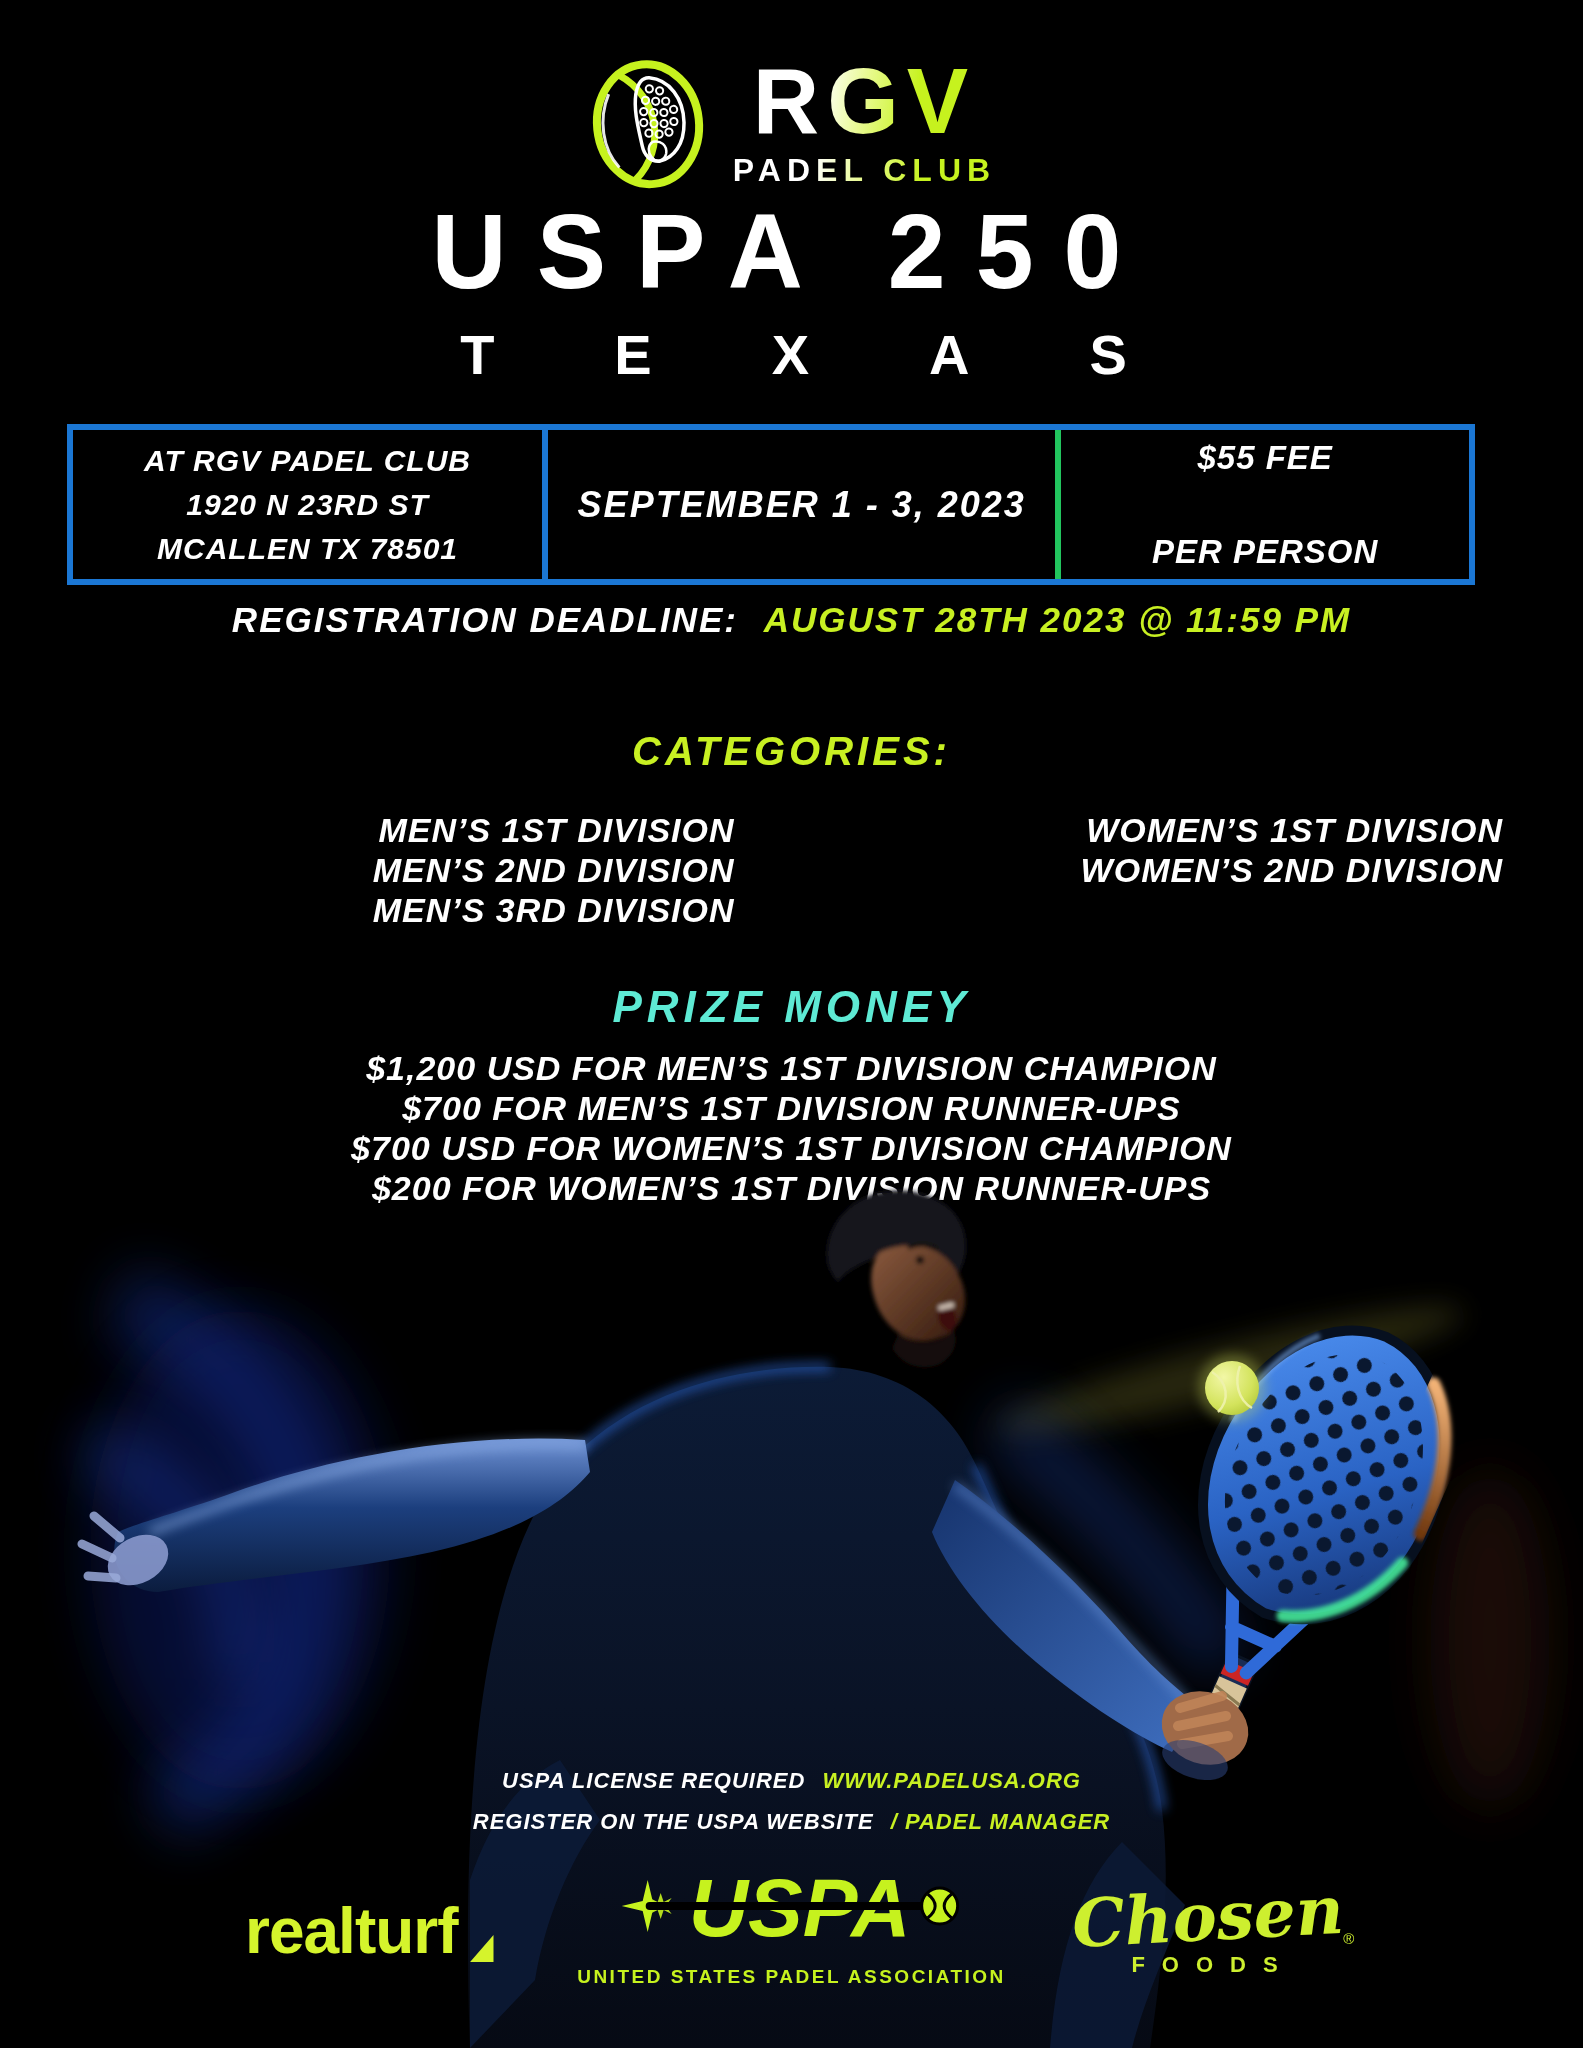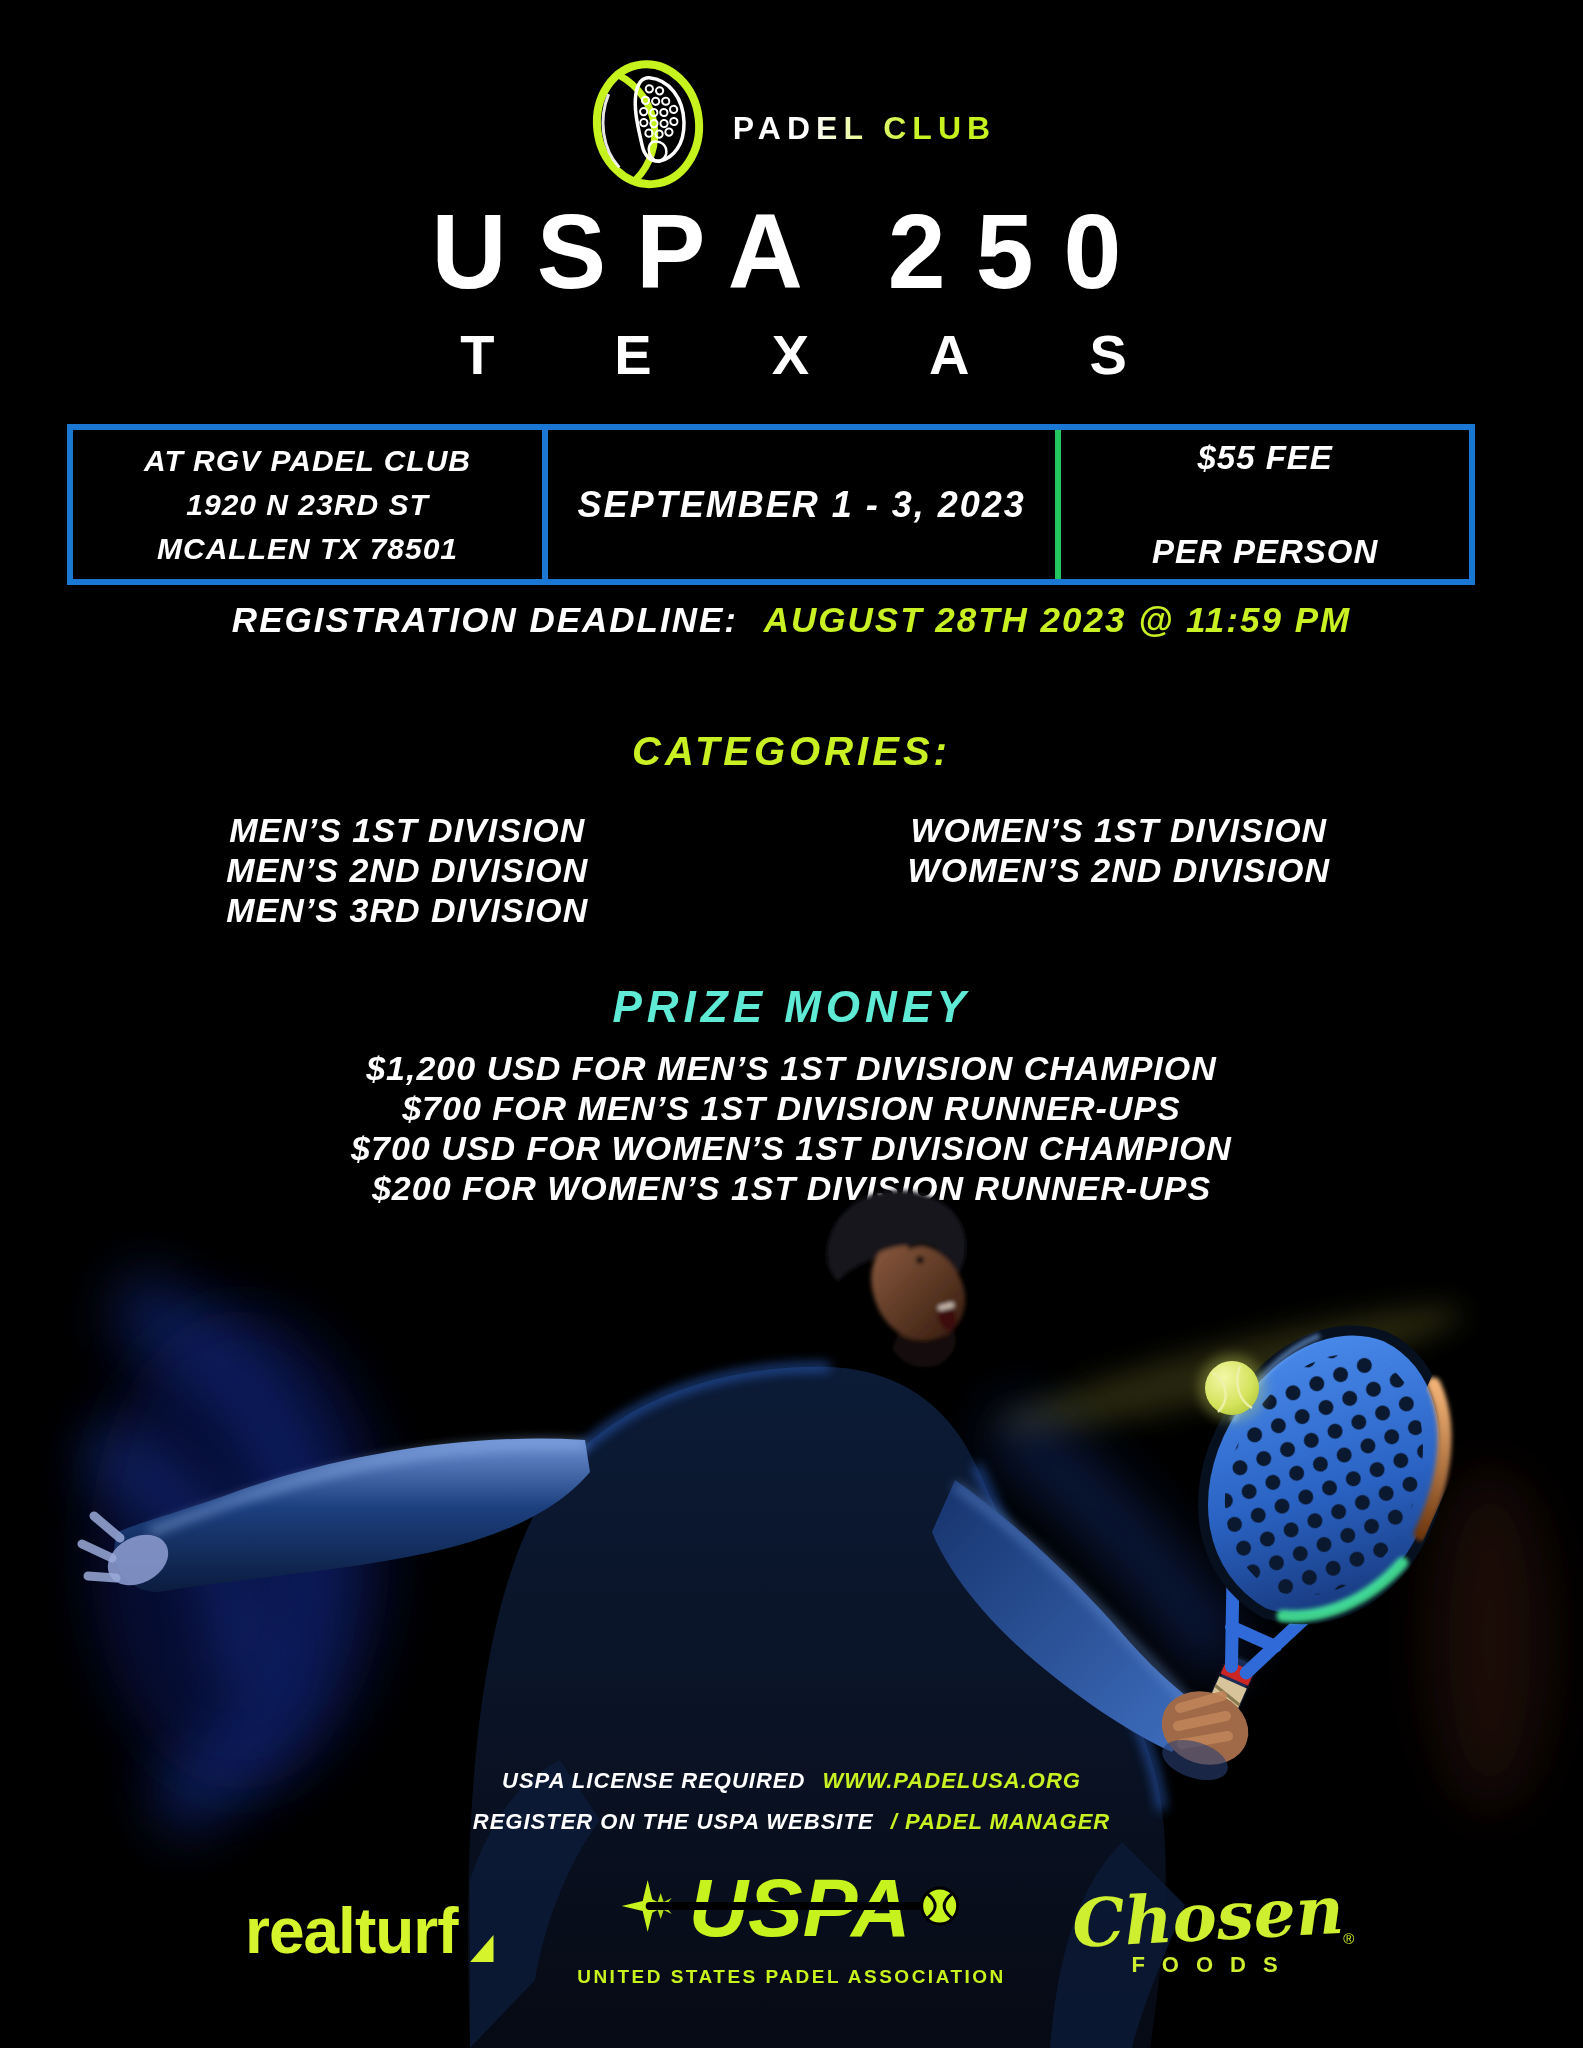--- a/index.html
+++ b/index.html
@@ -30,21 +30,21 @@
   .cell-a{width:33.6%;font-size:30px;line-height:44px;letter-spacing:1px;}
   .cell-b{width:37.2%;font-size:36px;letter-spacing:2px;border-left:6px solid #1b77d4;border-right:6px solid #22c55e;box-sizing:border-box;}
   .cell-c{width:29.2%;font-size:33px;line-height:50px;letter-spacing:1px;gap:44px;}
   
   .registration{top:600px;font-weight:bold;font-style:italic;font-size:35px;letter-spacing:2px;}
   .reg-label{color:#ffffff;}
   .reg-value{color:#c8f022;margin-left:14px;}
   
   .cat-heading{top:729px;color:#c8f022;font-weight:bold;font-style:italic;font-size:40px;letter-spacing:4px;}
   .cat-cols{top:810px;left:80px;right:80px;display:flex;}
-  .cat-col{text-align:center;color:#fff;font-weight:bold;font-style:italic;font-size:34px;line-height:40px;letter-spacing:1px;white-space:nowrap;}
+  .cat-col{text-align:right;color:#fff;font-weight:bold;font-style:italic;font-size:34px;line-height:40px;letter-spacing:1px;white-space:nowrap;}
   .cat-col.left{width:46%;}
   .cat-col.right{width:54%;}
   
   .prize-heading{top:982px;color:#5eead4;font-weight:bold;font-style:italic;font-size:44px;letter-spacing:5px;}
   .prize-lines{top:1048px;color:#fff;font-weight:bold;font-style:italic;font-size:34px;line-height:40px;letter-spacing:1px;}
   
   .photo{top:1120px;left:0;width:1583px;height:928px;}
   
   .license{top:1760px;font-weight:bold;font-style:italic;font-size:22px;line-height:41px;letter-spacing:1px;z-index:6;text-align:center;}
   .lic-white{color:#fff;}
@@ -88,20 +88,21 @@
             <circle cx="64" cy="70" r="3.6"></circle>
             <circle cx="74" cy="71" r="3.6"></circle>
             <circle cx="84" cy="70" r="3.6"></circle>
           <circle cx="58" cy="79" r="3.6"></circle>
             <circle cx="68" cy="81" r="3.6"></circle>
             <circle cx="78" cy="80" r="3.6"></circle>
         </g>
       </g>
     </svg>
     <div class="logo-textcol">
+      <div class="logo-rgv grad-text">RGV</div>
       <div class="logo-sub grad-text">PADEL CLUB</div>
     </div>
   </div>
 
   <div class="abs ctr main-title">USPA 250</div>
   <div class="abs ctr texas">
     <span>TEXAS</span>
   </div>
 
   <div class="abs info-strip">

